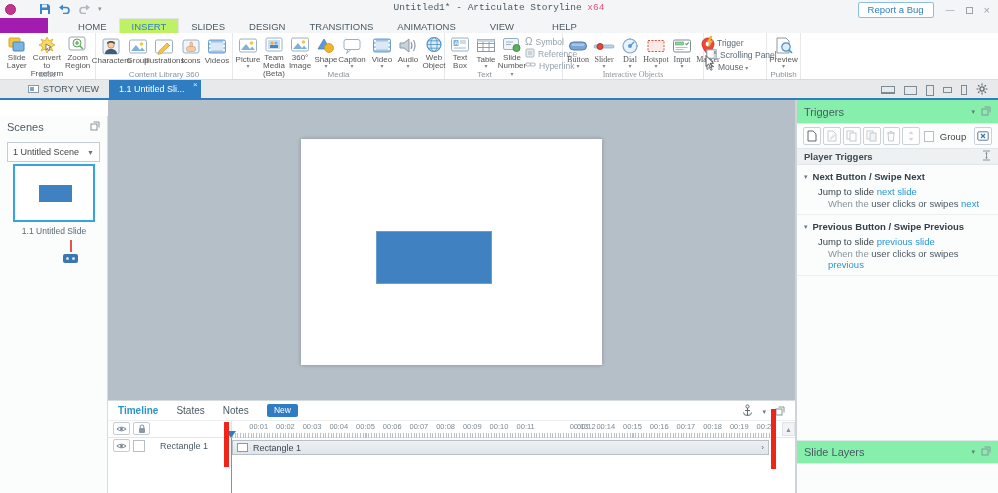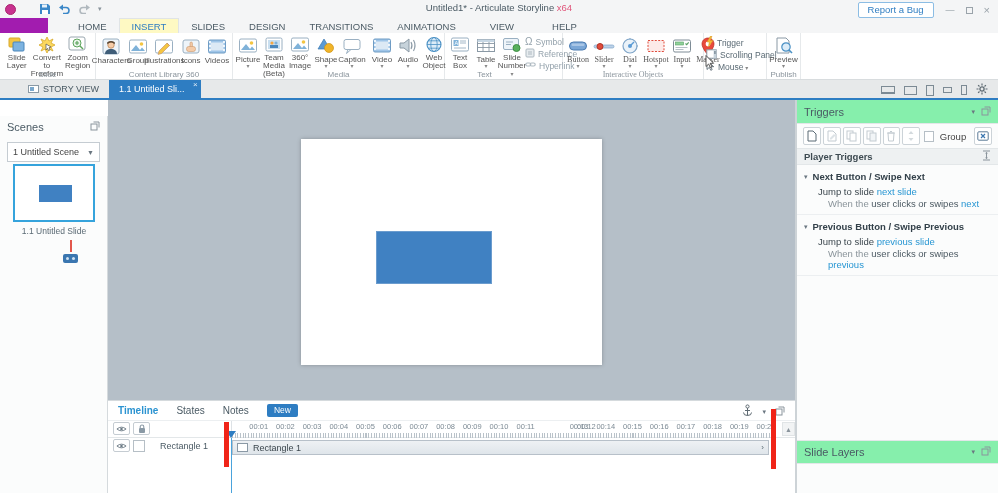--- a/index.html
+++ b/index.html
@@ -5,33 +5,33 @@
   * { margin:0; padding:0; box-sizing:border-box; }
   html,body { width:998px; height:493px; overflow:hidden; }
   body { font-family:"Liberation Sans", sans-serif; background:#fff; position:relative; font-size:10px; color:#444; }
 
   
   .titlebar { position:absolute; left:0; top:0; width:998px; height:18px; background:#f4f5f6; display:flex; align-items:center; }
   .appicon { width:11px; height:11px; border-radius:50%; background:#c8328f; border:1px solid #a9256f; margin-left:5px; }
   .qat { display:flex; align-items:center; gap:7px; margin-left:22px; }
   .qbtn { width:13px; height:12px; display:flex; align-items:center; justify-content:center; }
   .qcaret { color:#8a949c; font-size:7px; }
-  .wintitle { position:absolute; left:0; right:0; top:2px; text-align:center; font-size:9.5px; color:#4a5a64; pointer-events:none; }
+  .wintitle { position:absolute; left:0; right:0; top:2px; text-align:center; font-size:9.5px; color:#4a5a64; pointer-events:none;font-family:Liberation Mono, monospace; }
   .wintitle .x64 { color:#e0557a; }
   .tb-right { position:absolute; right:8px; top:2px; display:flex; align-items:center; gap:12px;padding-left:30px; }
   .bugbtn { border:1px solid #8cbde4; background:#fff; color:#2e7dc2; font-size:9.5px; padding:1px 9px 2px; border-radius:2px; }
   .winctl { display:flex; align-items:center; gap:11px; color:#9aa3aa; font-size:9px; }
   .restore-ico { width:7px; height:7px; border:1px solid #9aa3aa; display:inline-block; }
   .helpbtn { position:absolute; right:6px; top:20px; width:11px; height:11px; border-radius:50%; background:#2e7dc2; color:#fff; font-size:8px; text-align:center; line-height:11px; font-weight:bold; }
 
   
   .menubar { position:absolute; left:0; top:18px; width:998px; height:15px; background:#f4f5f6; display:flex; align-items:stretch; }
   .mtab { padding:1px 12px 0; font-size:9.5px; color:#4a5a64; display:flex; align-items:center; }
   .mtab.file { background:#a21caf; color:#fff; padding:18px 14px 0; }
-  .mtab.active { background:#fef9c3; color:#2e7dc2; border:1px solid #e0e4e6; border-bottom:none; }
+  .mtab.active { background:#bef264; color:#2e7dc2; border:1px solid #e0e4e6; border-bottom:none; }
 
   
   .ribbon { position:absolute; left:0; top:33px; width:998px; height:47px; background:#fff; border-bottom:1px solid #d8dcde; display:flex; }
   .rgroup { position:relative; border-right:1px solid #e6e9eb; display:flex; padding:2px 2px 9px; }
   .gname { position:absolute; bottom:0; left:0; right:0; text-align:center; font-size:8px; color:#8a949c; }
   .rbtn { display:flex; flex-direction:column; align-items:center; padding:1px 2px; min-width:26px; }
   .ricon { height:21px; display:flex; align-items:center; justify-content:center; }
   .rlbl { font-size:8px; line-height:8px; color:#555; text-align:center; max-width:42px; }
   .ddb::after { content:"▾"; display:block; font-size:6px; line-height:5px; color:#888; }
   .ddi::after { content:" ▾"; font-size:6px; color:#888; }

